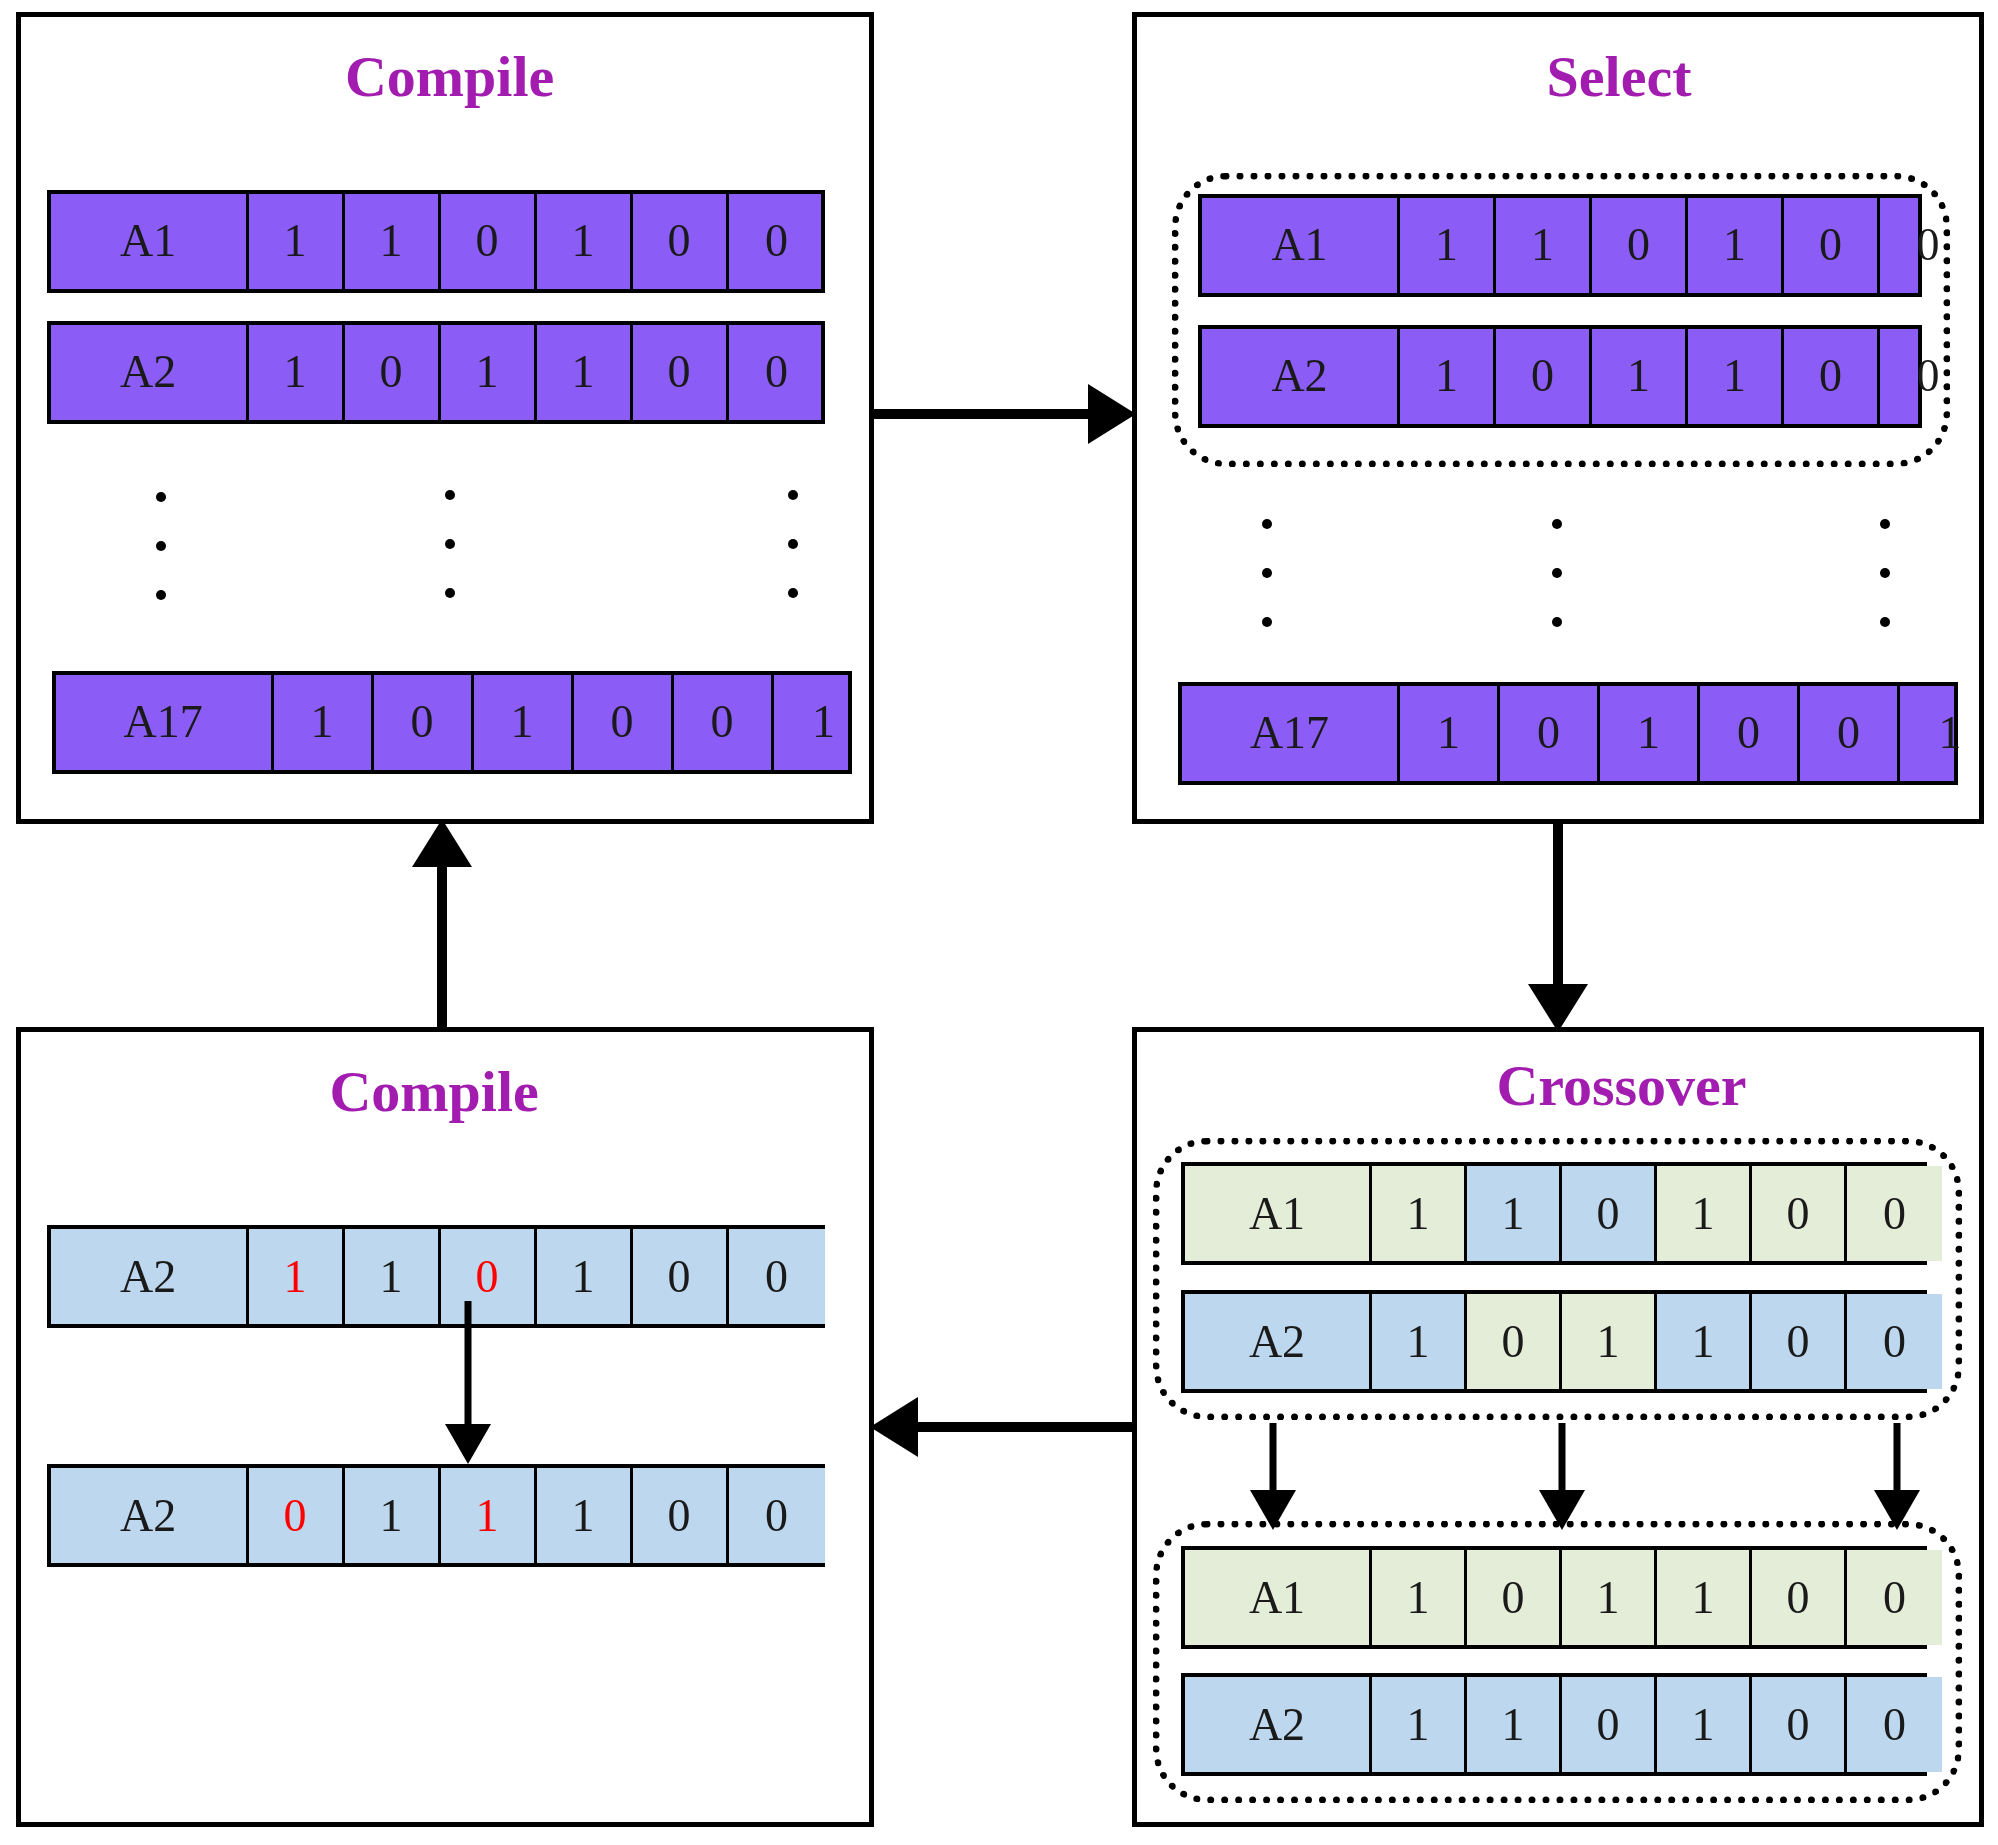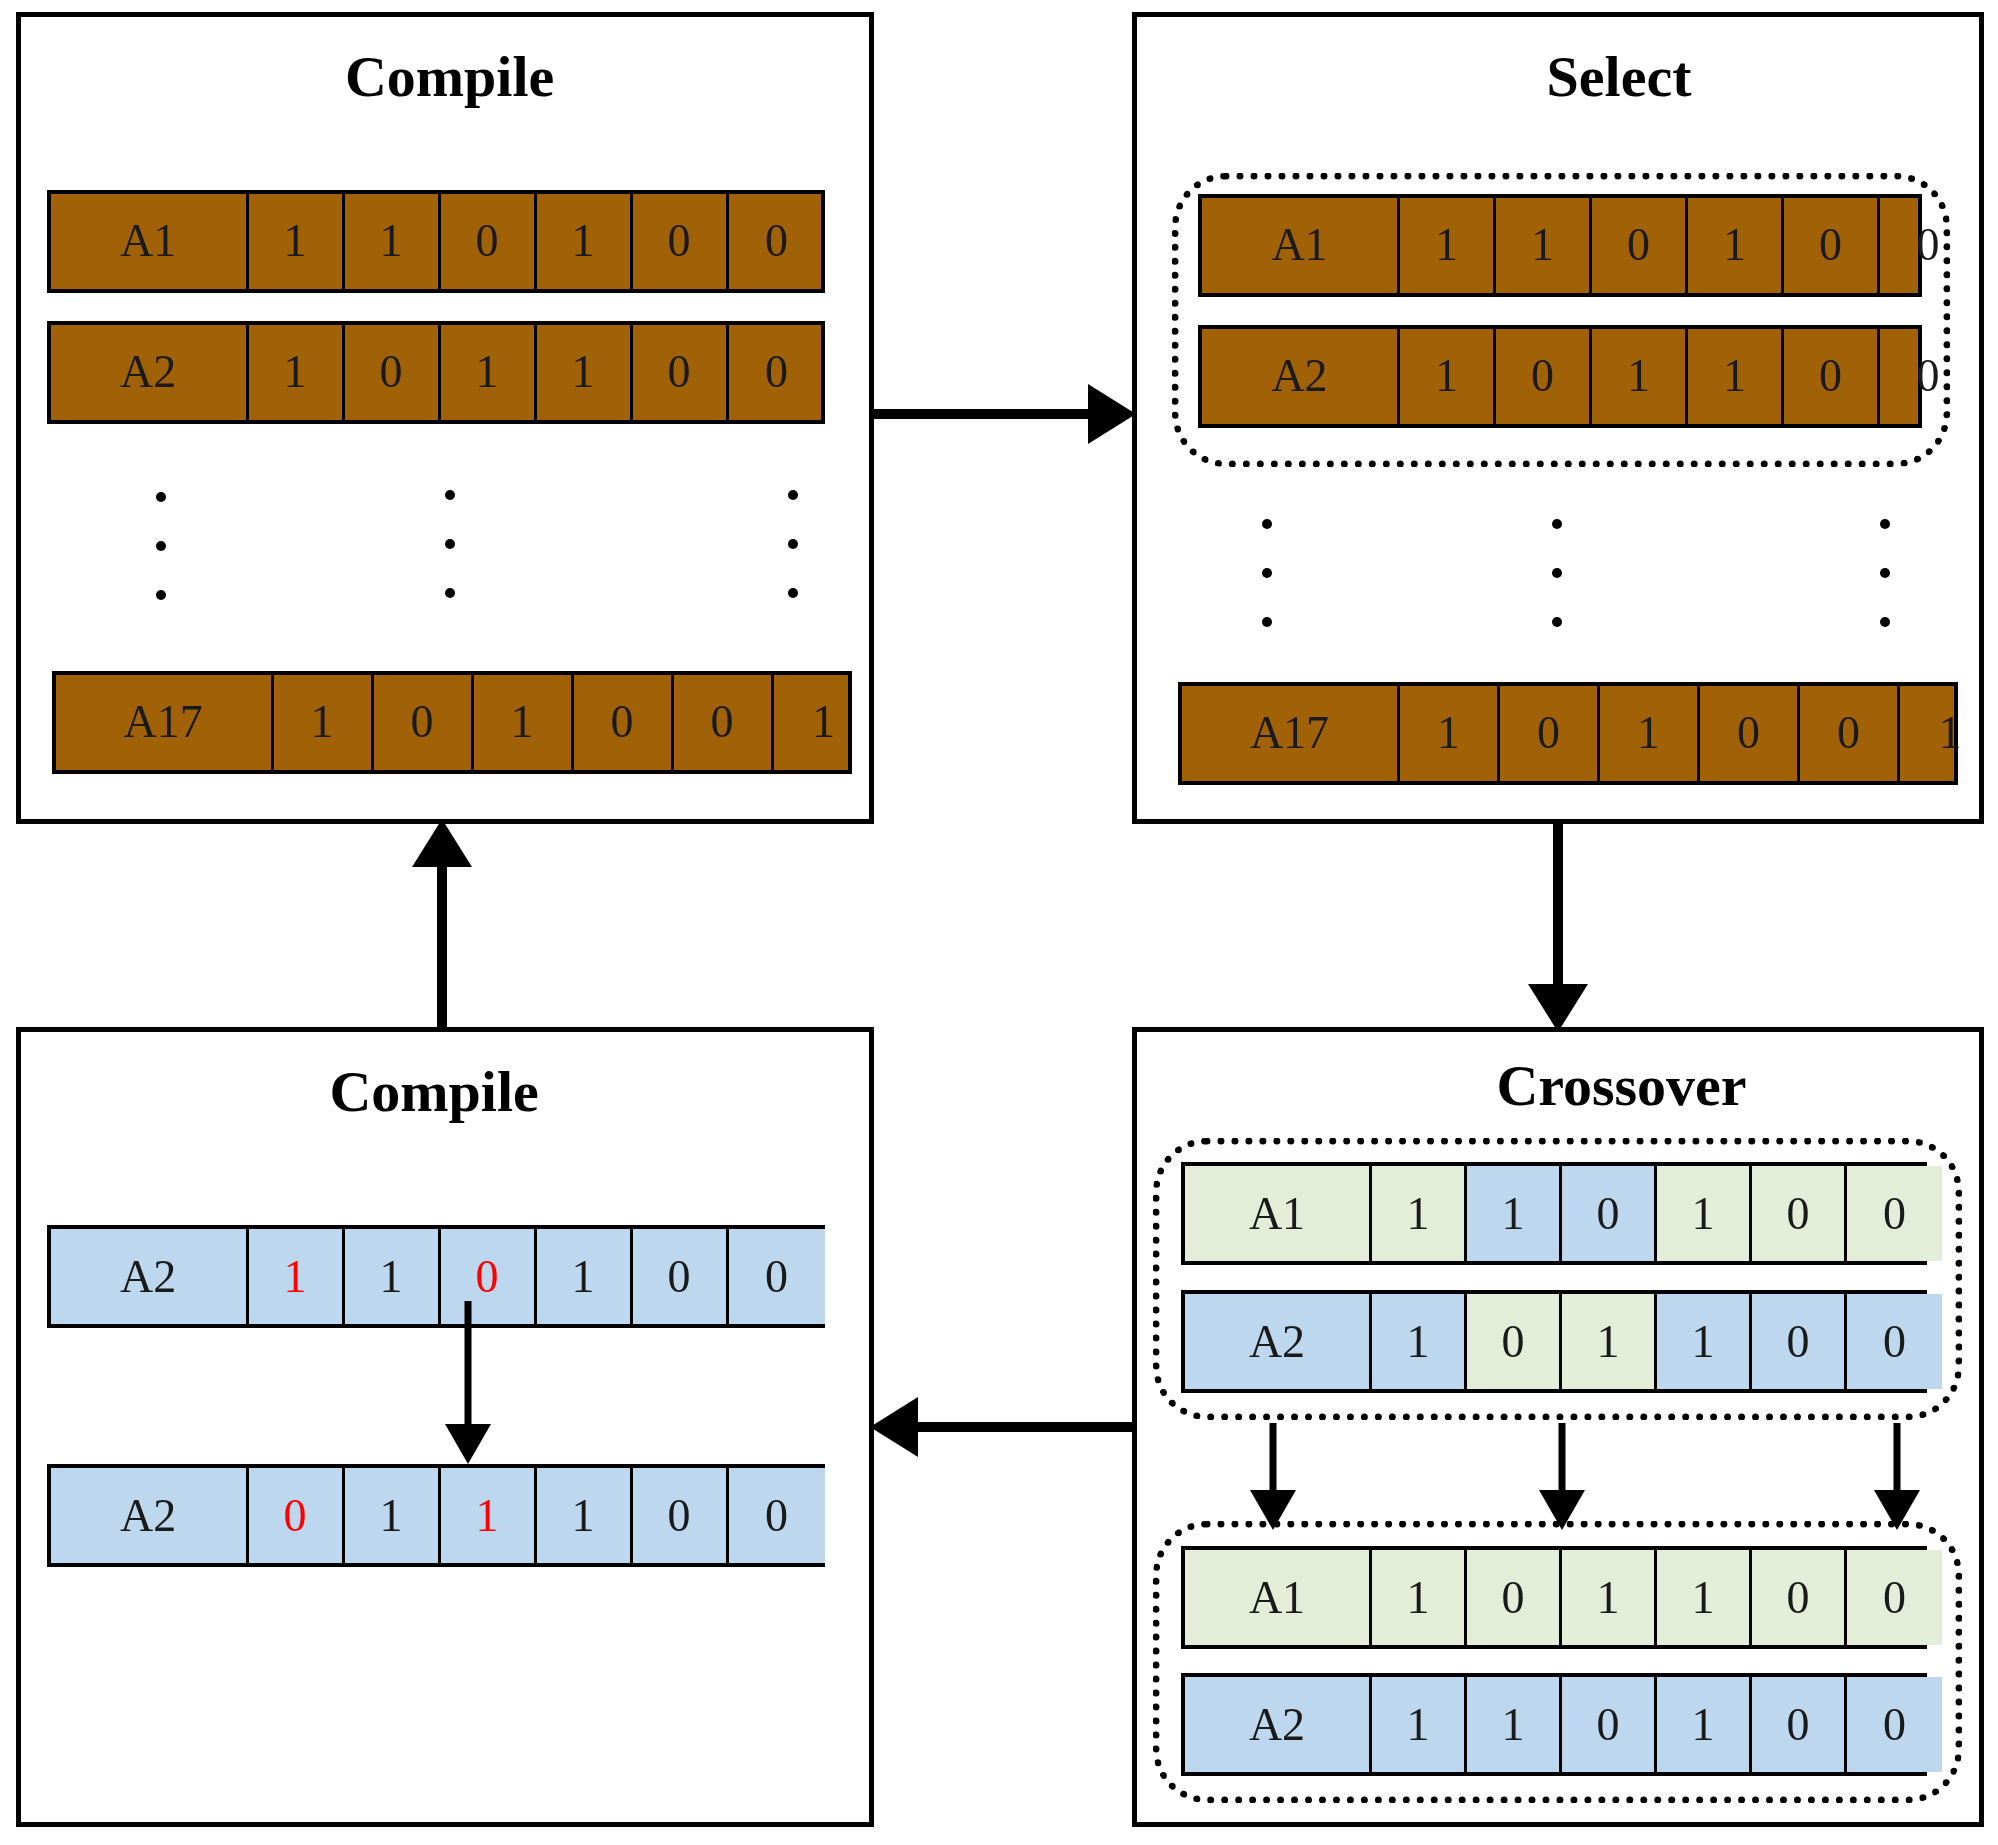--- a/index.html
+++ b/index.html
@@ -20,36 +20,36 @@
   #panel-compile  {left:15.6px;  top:11.7px;   width:858px; height:812px;}
   #panel-select   {left:1132px;top:11.7px;   width:852px; height:812px;}
   #panel-mutation {left:15.6px;  top:1027px; width:858px; height:800px;}
   #panel-crossover{left:1132px;top:1027px; width:852px; height:800px;padding-left:32px;}
 
   .panel-title{
     position:absolute;
     font-weight:bold;
     font-size:58px;
     line-height:1;
-    color:#000000;
+    color:#a21caf;
     white-space:nowrap;
     text-align:center;
   }
   #title-compile  {left:0;   top:31px; width:858px;}
   #title-select   {left:0;   top:31px; width:852px; padding-left:112px; box-sizing:border-box;}
   #title-mutation {left:0;   top:31px; width:858px; padding-right:31px; box-sizing:border-box;}
   #title-crossover{left:0;   top:25px; width:852px; padding-left:117px; box-sizing:border-box;}
 
   
   .chrom{
     position:absolute;
     display:flex;
     border:4.7px solid #000;
     box-sizing:border-box;
-    background:#a16207;
+    background:#8b5cf6;
     height:103px;
     font-family:Liberation Serif, serif;
   }
   .cell{
     border-right:3.9px solid #000;
     display:flex;
     align-items:center;
     justify-content:center;
     font-size:46px;
     line-height:1;

